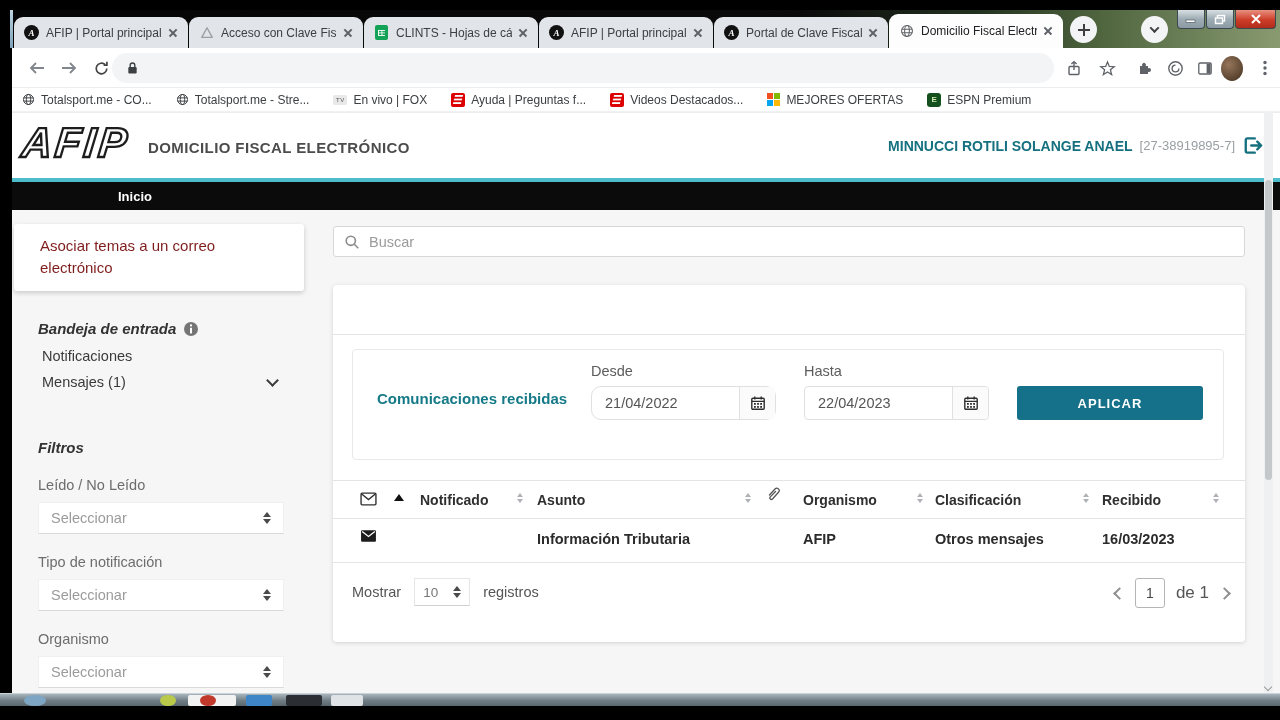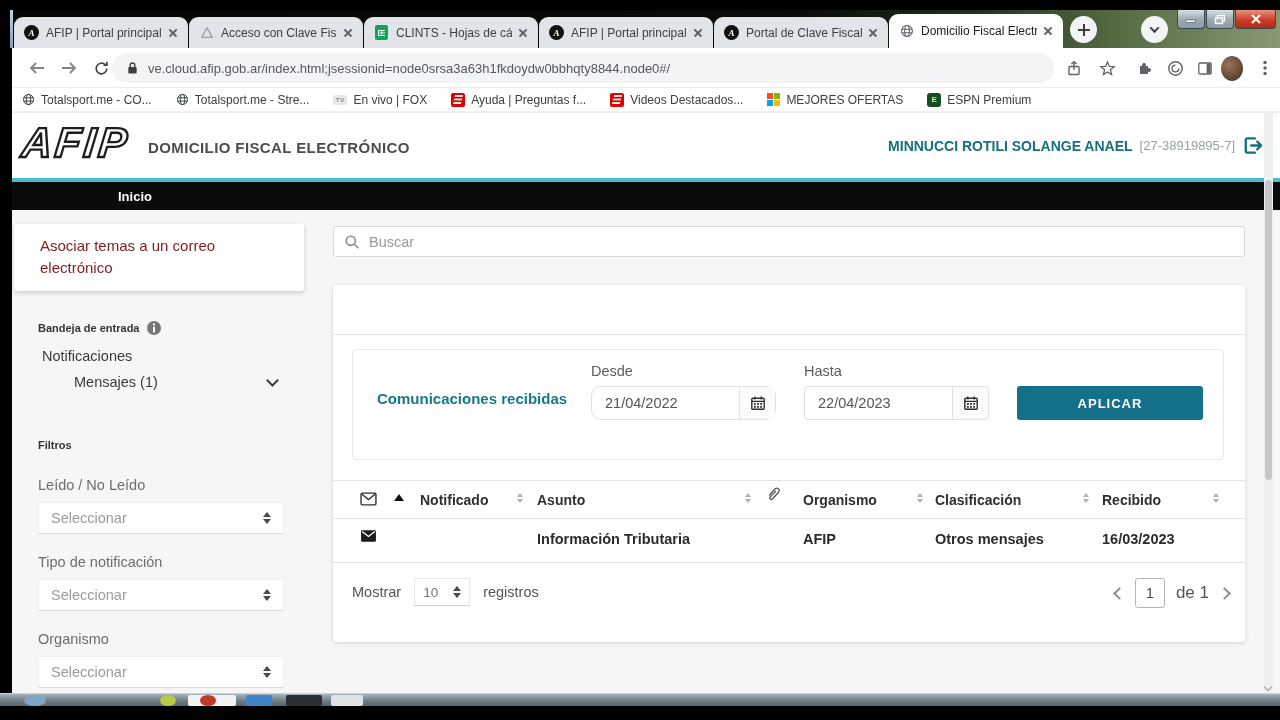--- a/index.html
+++ b/index.html
@@ -69,21 +69,21 @@
   .user-cuit { font-size:13px; color:#9aa0a3; }
   .teal-strip { left:12px; top:178px; width:1268px; height:4px; background:#4dbccb; }
   .site-nav { left:12px; top:182px; width:1268px; height:28px; background:#0b0b0b; display:flex; align-items:center; }
   .nav-item { margin-left:106px; color:#fff; font-size:13px; font-weight:700; }
 
   
   .content { left:12px; top:210px; width:1268px; height:483px; background:#f6f6f6; }
   .side-card { position:absolute; left:2px; top:14px; width:290px; height:67px; background:#fff; border-radius:3px;
                box-shadow:0 2px 5px rgba(0,0,0,.18); padding:11px 20px 0 26px; }
   .side-card a { font-size:15px; font-weight:500; color:#7f1d1d; line-height:22px; text-decoration:none; display:block; }
-  .sb-title { position:absolute; font-size:11px; font-weight:700; color:#333; display:flex; align-items:center; gap:7px; }
+  .sb-title { position:absolute; font-size:15px; font-weight:700; color:#333; display:flex; align-items:center; gap:7px;font-style:italic; }
   .sb-item { position:absolute; font-size:14.5px; font-weight:500; color:#3a3a3a; }
   .sb-label { position:absolute; font-size:14.5px; color:#6d6d6d; }
   .sb-select { position:absolute; width:246px; height:32px; background:#fff; border:1px solid #f0f0f0; border-bottom:1px solid #d9d9d9;
                display:flex; align-items:center; justify-content:space-between; padding:0 12px; }
   .sb-select span { font-size:14.5px; color:#9b9b9b; }
   .updown { display:flex; flex-direction:column; gap:2px; align-items:center; }
   .updown i { width:0; height:0; border-left:4px solid transparent; border-right:4px solid transparent; display:block; }
   .updown .u { border-bottom:5px solid #4a4a4a; } .updown .d { border-top:5px solid #4a4a4a; }
   .updown.sm i { border-left-width:3.5px; border-right-width:3.5px; }
   .updown.sm .u { border-bottom:4px solid #aeb2b6; } .updown.sm .d { border-top:4px solid #aeb2b6; }
@@ -229,21 +229,20 @@
     <svg width="17" height="17" viewBox="0 0 17 17" fill="none" stroke="#444" stroke-width="1.7">
       <path d="M13.8 8.5 a5.3 5.3 0 1 1 -1.6-3.8"></path>
         <path d="M13.9 1.8 v3.3 h-3.3" fill="none"></path>
       </svg>
   </span>
   <div class="urlbar">
     <svg width="13" height="14" viewBox="0 0 14 15">
       <rect x="2.5" y="6.5" width="9" height="7" rx="1.2" fill="#3c4043"></rect>
       <path d="M4.5 6.5 V4.6 a2.5 2.5 0 0 1 5 0 V6.5" fill="none" stroke="#3c4043" stroke-width="1.5"></path>
       </svg>
-    <span class="url-text">ve.cloud.afip.gob.ar/index.html;jsessionid=node0srsa3a63h1fkdoydw0bbhqty8844.node0#/</span>
   </div>
   <span class="navic" style="left:1051px;">
     <svg width="16" height="17" viewBox="0 0 16 17" fill="none" stroke="#5f6368" stroke-width="1.4">
       <rect x="3" y="6.5" width="10" height="8" rx="1"></rect>
         <path d="M8 10 V1.8 M5.4 4 8 1.6 10.6 4"></path>
       </svg>
   </span>
   <span class="navic" style="left:1084px;">
     <svg width="17" height="17" viewBox="0 0 16 16" fill="none" stroke="#5f6368" stroke-width="1.2">
       <path d="M8 1.8 9.7 6.1 14.3 6.3 10.7 9.2 11.9 13.7 8 11.2 4.1 13.7 5.3 9.2 1.7 6.3 6.3 6.1 Z"></path>
@@ -347,21 +346,21 @@
 
   <div class="sb-title" style="left:26px; top:110px;">
     <span>Bandeja de entrada</span>
     <svg class="info-ic" viewBox="0 0 16 16">
       <circle cx="8" cy="8" r="7" fill="#757575"></circle>
         <rect x="7" y="3.4" width="2" height="2" fill="#fff"></rect>
         <rect x="7" y="6.8" width="2" height="5.6" fill="#fff"></rect>
       </svg>
   </div>
   <div class="sb-item" style="left:30px; top:138px;">Notificaciones</div>
-  <div class="sb-item" style="left:30px; top:164px;margin-left:32px;">Mensajes (1)</div>
+  <div class="sb-item" style="left:30px; top:164px;">Mensajes (1)</div>
   <span class="mensajes-chev" style="left:256px; top:166px;"></span>
 
   <div class="sb-title" style="left:26px; top:229px;">
     <span>Filtros</span>
   </div>
 
   <div class="sb-label" style="left:26px; top:267px;">Leído / No Leído</div>
   <div class="sb-select" style="left:26px; top:292px;">
     <span>Seleccionar</span>
     <span class="updown">

